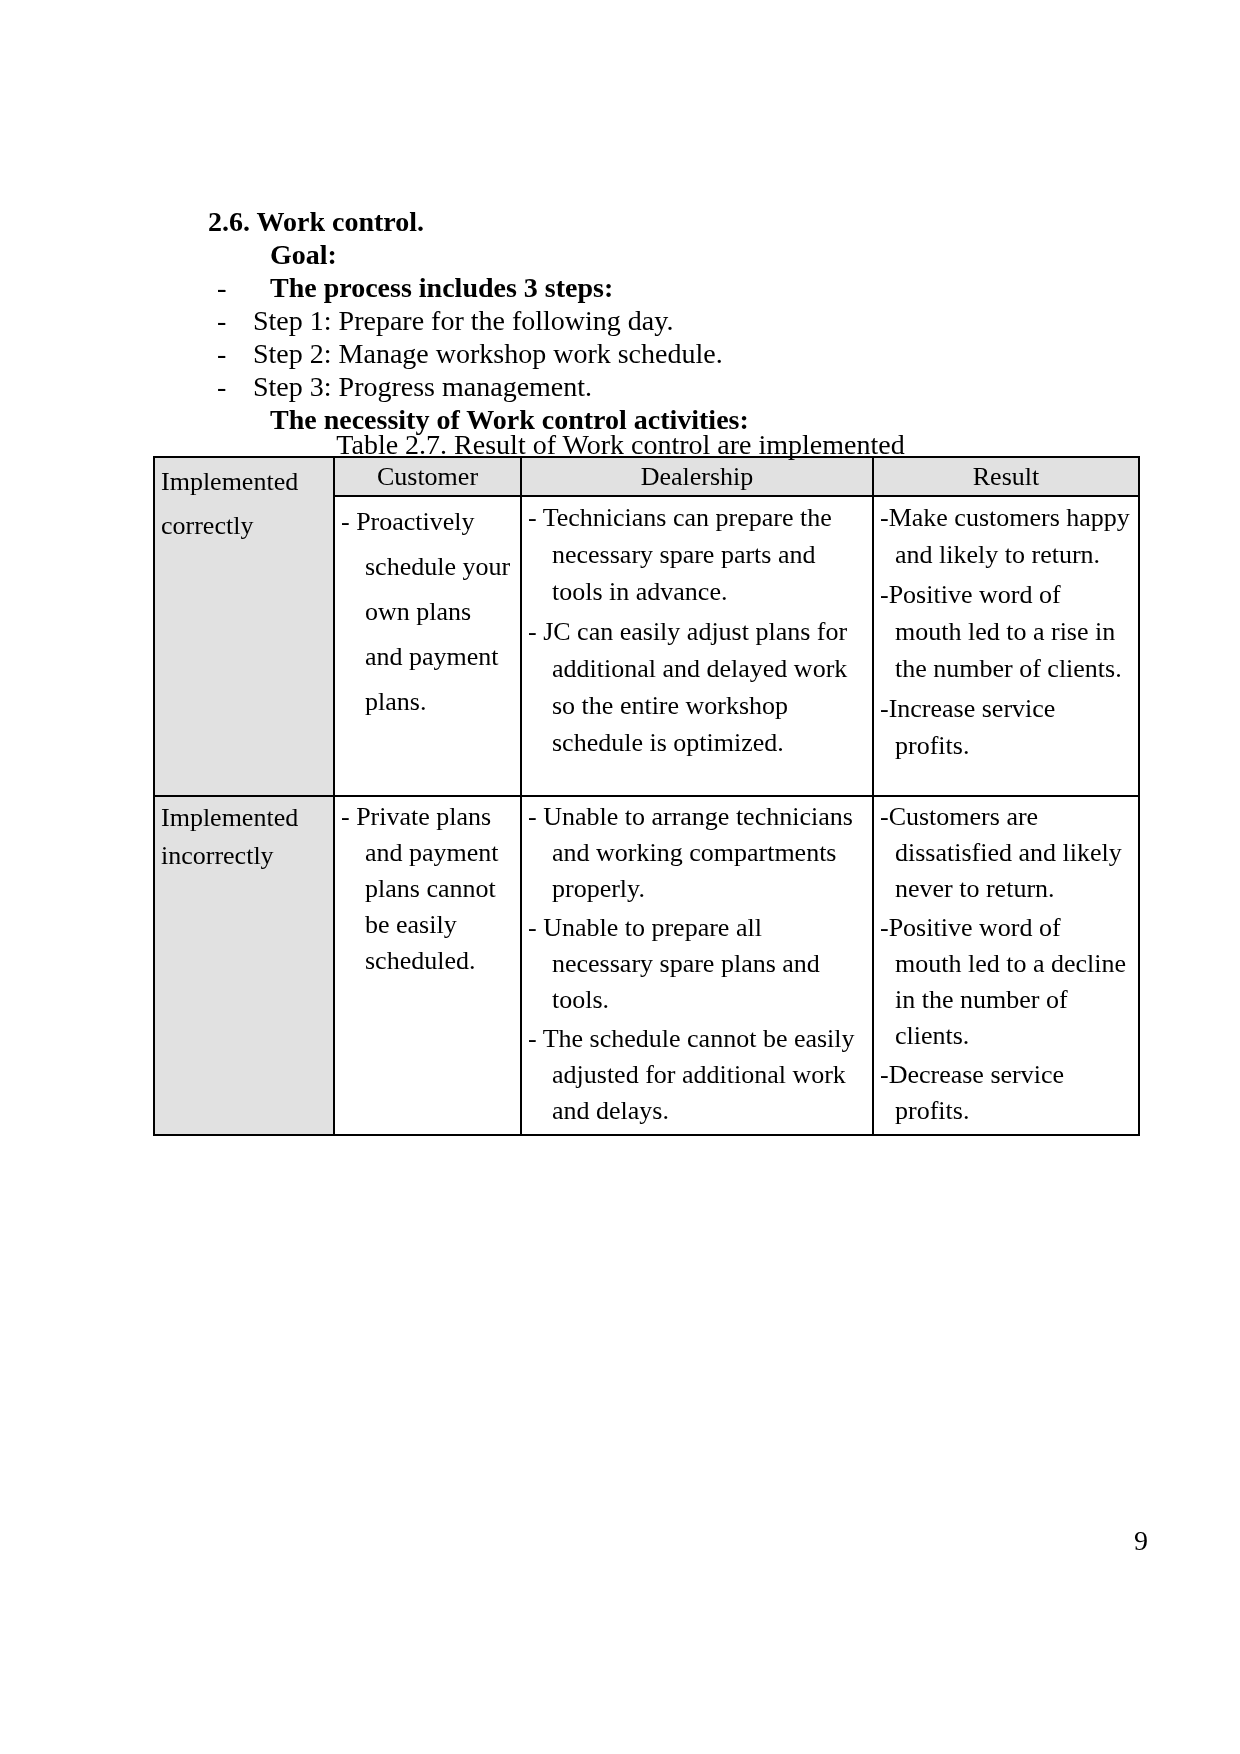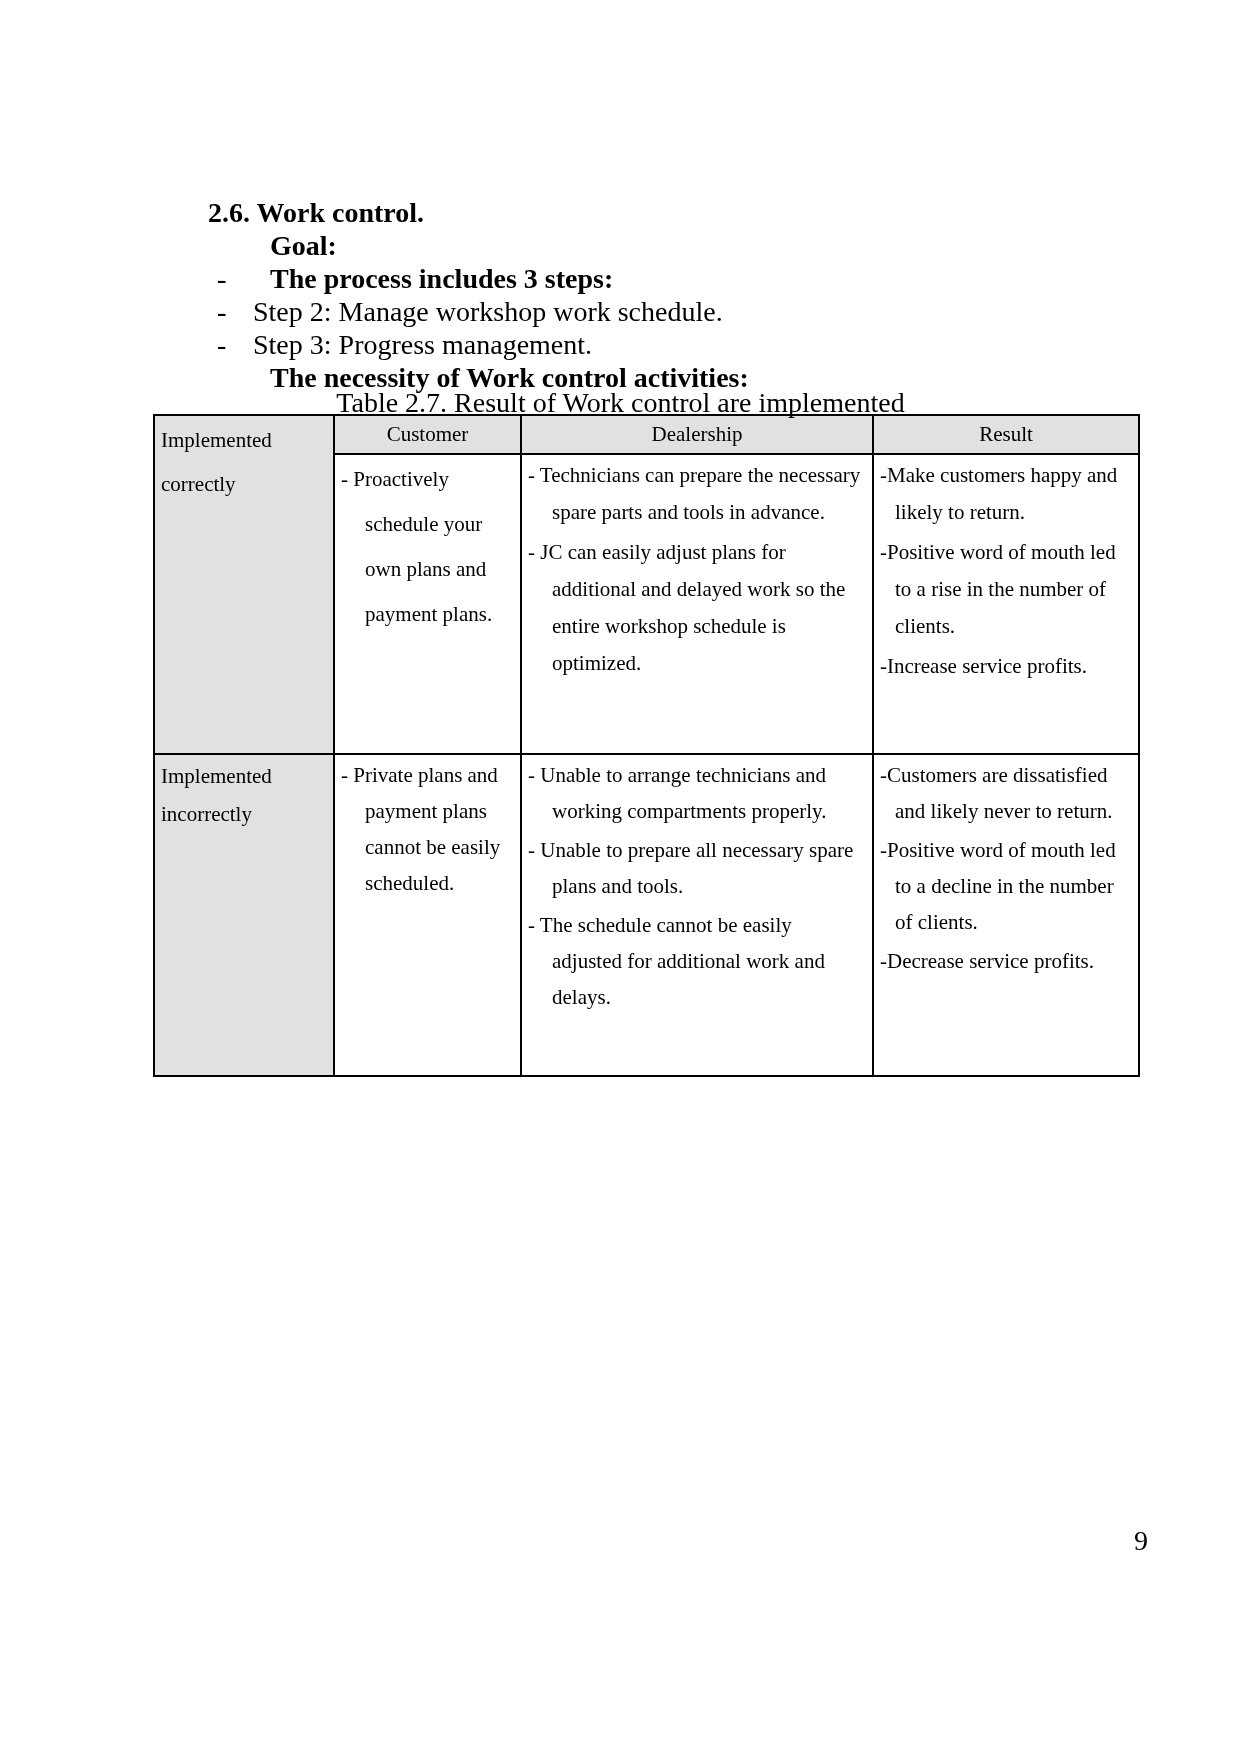--- a/index.html
+++ b/index.html
@@ -8,21 +8,21 @@
     width: 1240px;
     height: 1754px;
     background: #ffffff;
     font-family: "Liberation Serif", "DejaVu Serif", serif;
     color: #000000;
     overflow: hidden;
   }
   .content {
     position: absolute;
     left: 153px;
-    top: 196px;
+    top: 205px;
     width: 797px;
     font-size: 28px;
     line-height: 33px;
   }
   .doc-heading { font-weight: bold; padding-left: 55px; }
   .sub-label   { font-weight: bold; padding-left: 117px; }
   .doc-list-item {
     position: relative;
     padding-left: 100px;
     text-align: justify;
@@ -36,21 +36,21 @@
     width: 985px;
     margin-left: -25px;
     margin-top: -8px;
     text-align: center;
   }
   table.result-table {
     border-collapse: collapse;
     table-layout: fixed;
     width: 985px;
     margin-top: -5px;
-    font-size: 21px;
+    font-size: 26px;
   }
   table.result-table td, table.result-table th {
     border: 2px solid #000000;
     vertical-align: top;
     padding: 2px 6px;
     overflow: hidden;
   }
   tr.header-row { height: 39px; }
   tr.body-row-1 { height: 300px; padding-left: 21px; }
   tr.body-row-2 { height: 322px; border-radius: 28px; }
@@ -105,20 +105,21 @@
       <span class="marker">-</span>
     </div>
     <div class="doc-list-item">
       <span class="marker">-</span>
     </div>
 
     <div class="sub-label">The process includes 3 steps:</div>
 
     <div class="doc-list-item">
       <span class="marker">-</span>
+      <span>Step 1: Prepare for the following day.</span>
     </div>
     <div class="doc-list-item">
       <span class="marker">-</span>
       <span>Step 2: Manage workshop work schedule.</span>
     </div>
     <div class="doc-list-item">
       <span class="marker">-</span>
       <span>Step 3: Progress management.</span>
     </div>
 

